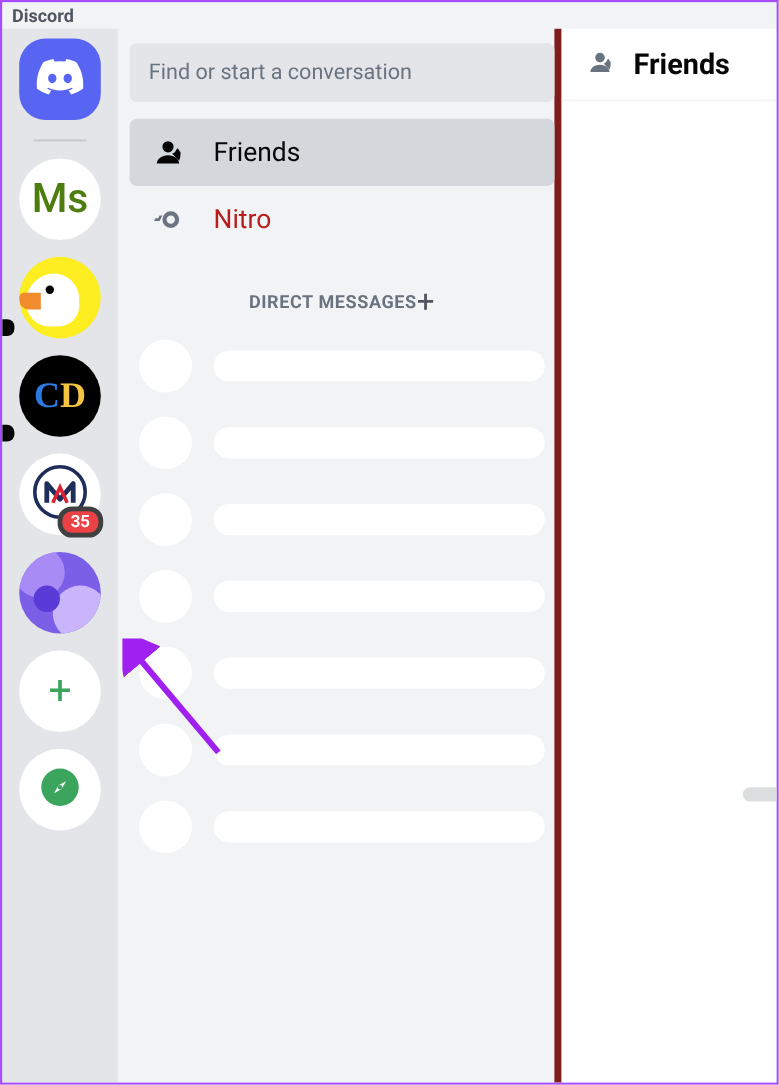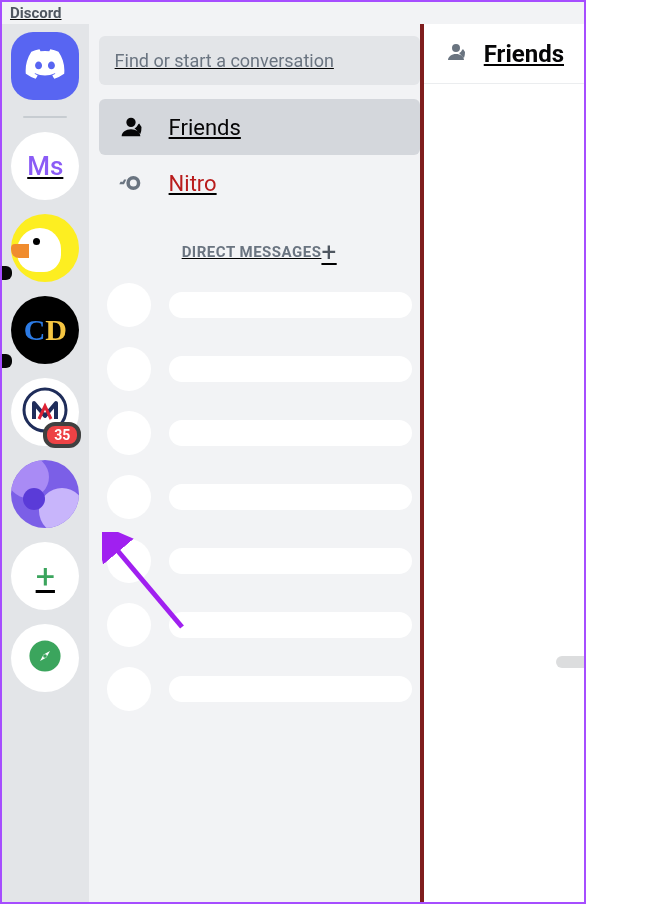--- a/index.html
+++ b/index.html
@@ -1,35 +1,35 @@
 <!DOCTYPE html>
 <html><head>
 <meta charset="utf-8">
 <style>
   * { box-sizing: border-box; margin: 0; padding: 0; }
   html, body { width: 649px; height: 904px; overflow: hidden; font-family: -apple-system, BlinkMacSystemFont, "Segoe UI", Roboto, Helvetica, Arial, sans-serif; }
-  .frame { width: 586px; height: 904px; border: 2px solid #a64dff; position: relative; background: #f2f3f5; text-decoration: underline; }
+  .frame { width: 649px; height: 904px; border: 2px solid #a64dff; position: relative; background: #f2f3f5; }
   .titlebar { height: 22px; padding: 2px 8px; font-weight: 700; font-size: 15px; color: #4f5660; background: #f2f3f5; }
   .app { display: flex; height: calc(100% - 22px); }
   .guilds { width: 96px; background: #e3e5e8; display: flex; flex-direction: column; align-items: center; padding-top: 8px; gap: 14px; position: relative; }
   .guild { width: 68px; height: 68px; border-radius: 50%; display: flex; align-items: center; justify-content: center; cursor: pointer; position: relative; }
   .guild.home { border-radius: 22px; background: #5865f2; }
-  .guild.ms  { background: #ffffff; color: #8b5cf6; font-size: 26px; font-weight: 500; }
+  .guild.ms  { background: #ffffff; color: #4d7c0f; font-size: 34px; font-weight: 500; }
   .guild.goose { background: #fdee21; }
   .guild.cd   { background: #000000; text-align: right; }
   .guild.nm   { background: #ffffff; }
   .guild.purp { background: #7b5fe7; overflow: hidden; }
   .guild.add  { background: #ffffff; color: #3ba55d; font-size: 34px; font-weight: 400; }
   .guild.explore { background: #ffffff; }
   .divider { width: 44px; height: 2px; background: #c7ccd1; border-radius: 1px; margin: 2px 0 0 0; }
   .pill { position: absolute; left: 0; width: 10px; height: 14px; background: #060607; border-radius: 0 6px 6px 0; }
   .pill.p1 { top: 242px; }
   .pill.p2 { top: 330px; }
   .badge { position: absolute; bottom: -2px; right: -2px; background: #ed4245; color: #fff; font-size: 14px; font-weight: 700; padding: 1px 7px; border-radius: 12px; border: 4px solid #404040; }
-  .channels { width: 370px; background: #f2f3f5; display: flex; flex-direction: column; padding: 12px 0 0 10px; border-right: 4px solid #7f1d1d; }
+  .channels { width: 370px; background: #f2f3f5; display: flex; flex-direction: column; padding: 12px 0 0 10px; border-right: 6px solid #7f1d1d; }
   .search { background: #e3e5e8; border-radius: 6px; padding: 14px 16px; color: #6a7480; font-size: 18px; margin-bottom: 14px; }
   .nav-item { display: flex; align-items: center; gap: 24px; padding: 14px 18px; border-radius: 6px; color: #b91c1c; font-size: 22px; cursor: pointer; }
   .nav-item.active { background: #d4d7dc; color: #060607; }
   .nav-icon { width: 28px; height: 28px; display: flex; align-items: center; justify-content: center; }
   .section-head { display: flex; align-items: center; justify-content: center; padding: 26px 12px 10px 12px; color: #6a7480; font-size: 15px; font-weight: 700; letter-spacing: .5px; }
   .plus { font-size: 26px; color: #4f5660; cursor: pointer; font-weight: 400; }
   .dm-list { display: flex; flex-direction: column; gap: 20px; padding: 6px 8px; }
   .dm-row { display: flex; align-items: center; gap: 18px; }
   .dm-av { width: 44px; height: 44px; border-radius: 50%; background: #ffffff; }
   .dm-bar { flex: 1; height: 26px; background: #ffffff; border-radius: 13px; }

